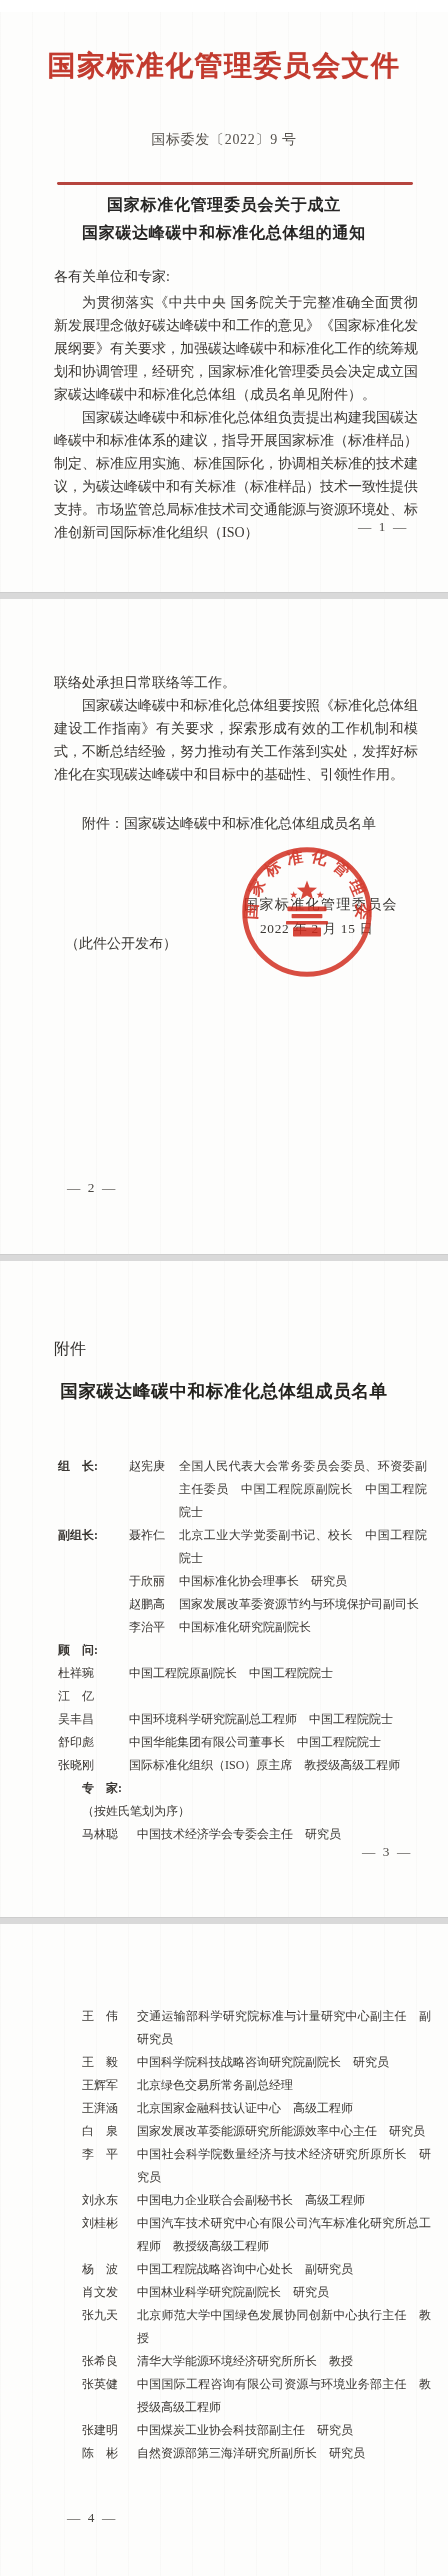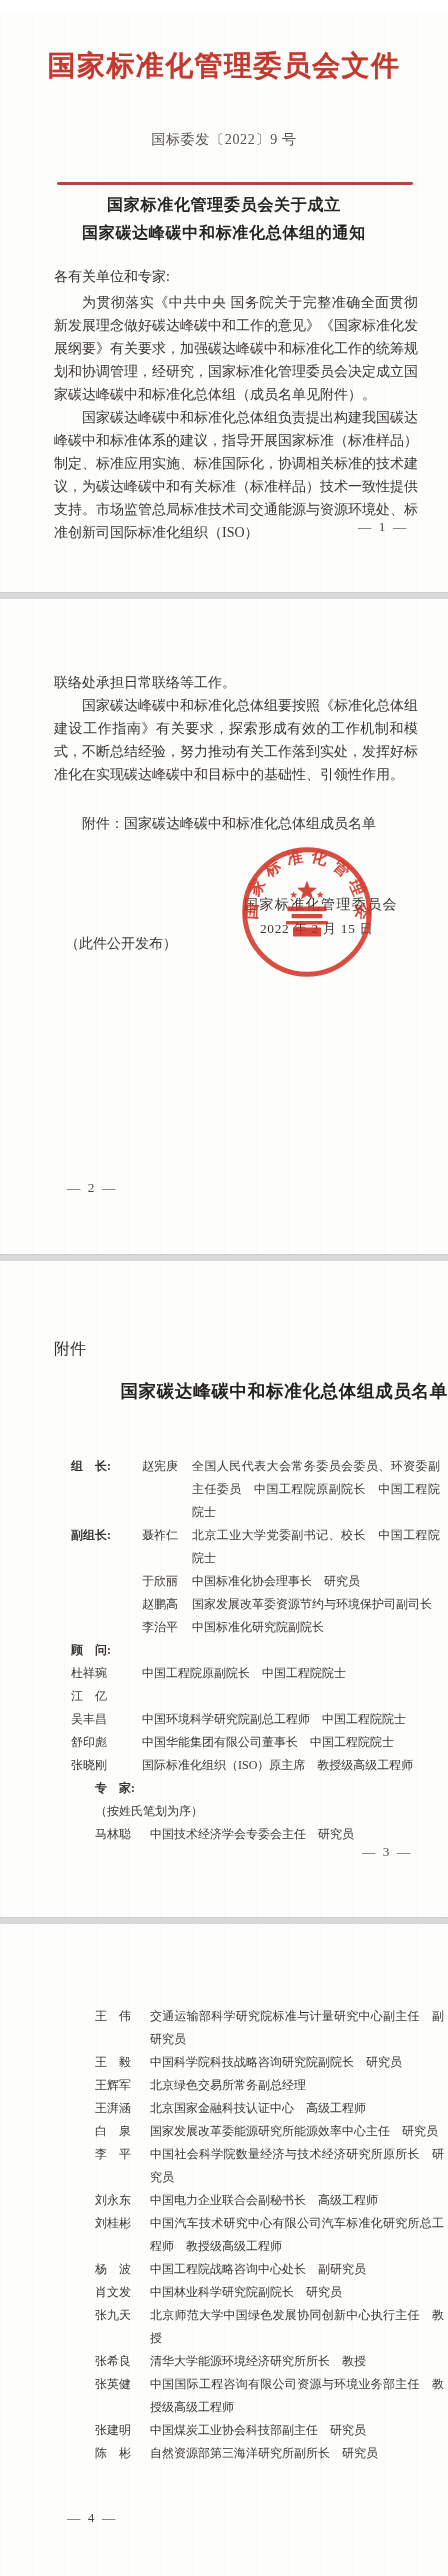--- a/index.html
+++ b/index.html
@@ -24,22 +24,22 @@
   .b1{top:279px;}
   .b2{top:659px;}
   .attach-line{top:800px;left:54px;width:364px;font-size:14px;line-height:23px;text-indent:2em;color:#3a3733;}
   .signer{top:884px;left:244px;font-size:14px;letter-spacing:1.4px;color:#3a3733;}
   .sign-date{top:908px;left:260px;font-size:13.3px;letter-spacing:0.7px;color:#3a3733;}
   .pubnote{top:923px;left:65px;font-size:14px;color:#3a3733;}
   .pgnum{font-size:13.3px;color:#4a4743;letter-spacing:2.1px;}
   .pgbreak{left:0;width:448px;height:7px;background:#d9d9d9;box-shadow:inset 0 0.7px 0.7px rgba(0,0,0,.08);}
   .stamp{top:830px;left:237px;width:140px;height:140px;opacity:.9;}
   .p3label{top:1327px;left:54px;font-size:16px;color:#33312e;}
-  .roster-title{top:1367px;left:0;width:448px;text-align:right;font-size:17.5px;font-weight:700;color:#24231f;letter-spacing:0.7px;}
-  .roster{left:17px;width:376px;font-size:12px;line-height:23px;color:#3a3733;}
+  .roster-title{top:1367px;left:0;width:448px;text-align:center;font-size:17.5px;font-weight:700;color:#24231f;letter-spacing:0.7px;}
+  .roster{left:4px;width:376px;font-size:12px;line-height:23px;color:#3a3733;}
   .r1{top:1443px;}
   .r2{top:1993px;}
   .row{display:flex;align-items:flex-start;}
   .row .lab{flex:none;width:71px;padding-left:54px;font-weight:700;}
   .row .lab.only{width:auto;}
   .row .nm{flex:none;}
   .row .ds{flex:none;text-align:justify;}
   .row-l .nm{width:50px;}
   .row-l .ds{width:248px;}
   .row-l .pad{flex:none;width:125px;}

